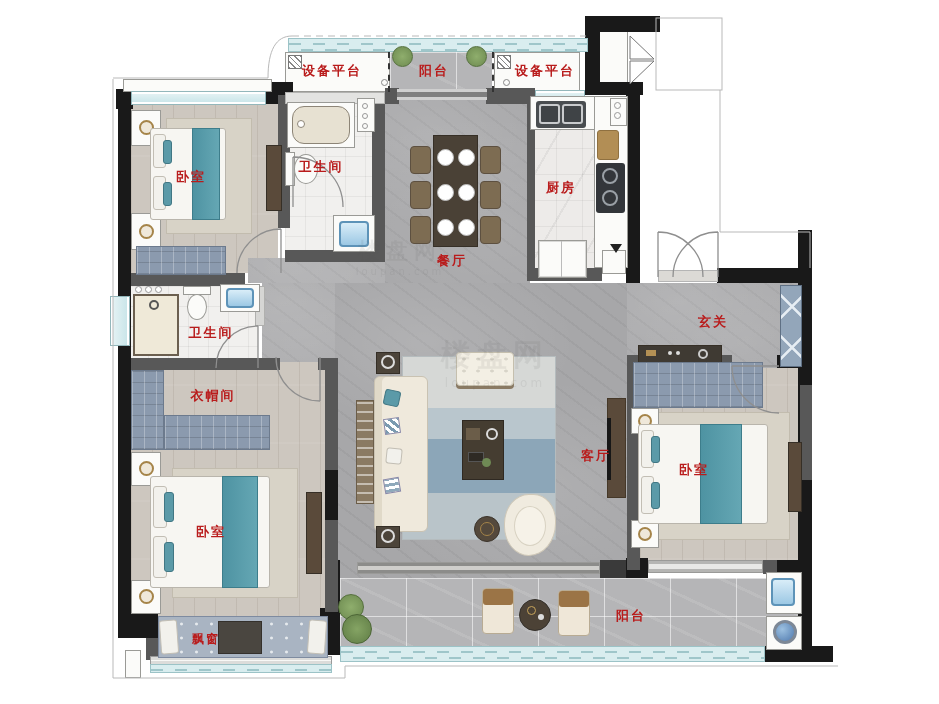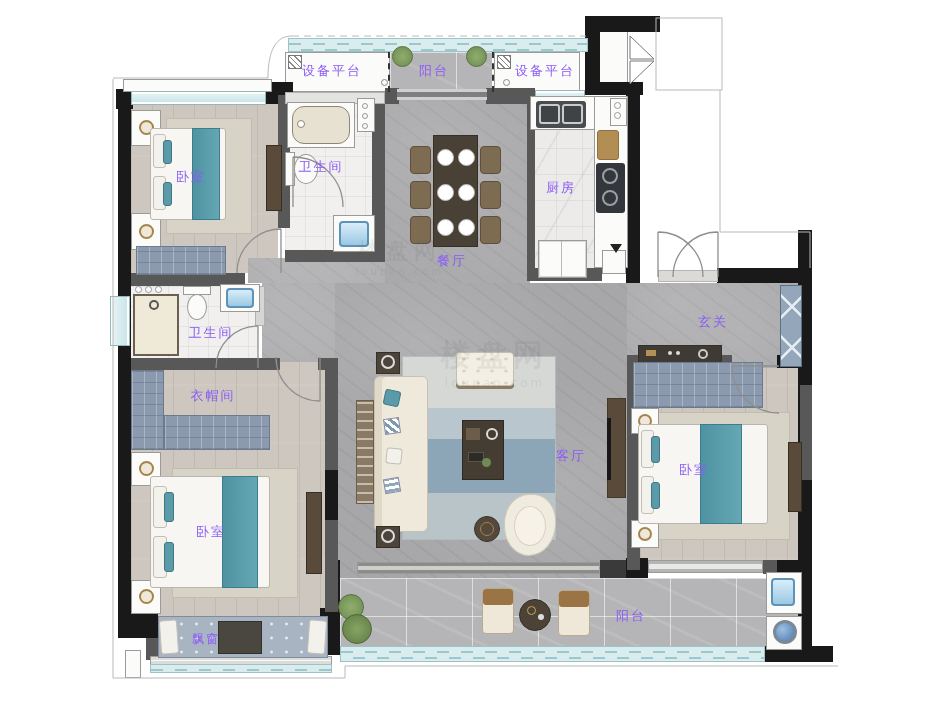--- a/index.html
+++ b/index.html
@@ -44,22 +44,22 @@
      repeating-linear-gradient(0deg,rgba(0,0,0,.14) 0 1px,transparent 1px 11px);}
   .bedbody{background:#f7f6f2;border:1px solid #b9b5ac;border-radius:3px;}
   .teal{background:linear-gradient(90deg,#4e93a2,#65a7b4);border:1px solid #3d7d8b;}
   .pil{background:#f2f1ec;border:1px solid #c2beb4;border-radius:3px;}
   .pilteal{background:#5b9aa8;border:1px solid #417784;border-radius:3px;}
   .rug{background:#d8d3c7;border:1px solid #c2bcae;}
   .dark{background:#4a4136;border:1px solid #362f26;}
   .bsink{background:linear-gradient(#d9edf8,#9cc8e4);border:2px solid #5d93b8;border-radius:4px;}
   .ring{border:2px solid #a58449;border-radius:50%;background:#efe8da;}
   .grayring{border:2px solid #9aa0a6;border-radius:50%;}
-  .lbl{position:absolute;transform:translate(-50%,-50%);font-weight:normal;font-size:13px;
-       color:#8b5cf6;letter-spacing:2px;white-space:nowrap;z-index:30;}
+  .lbl{position:absolute;transform:translate(-50%,-50%);font-weight:bold;font-size:13px;
+       color:#b91c1c;letter-spacing:2px;white-space:nowrap;z-index:30;}
   .lbl.small{font-size:12px;}
   .hatch{background:#fff;border:1px solid #777;background-image:
      repeating-linear-gradient(45deg,#888 0 1px,transparent 1px 4px);}
   .xcab{background:#93a6ba;border:1px solid #5f7084;background-image:
      linear-gradient(45deg,transparent 46%,#e6edf3 48% 52%,transparent 54%),
      linear-gradient(-45deg,transparent 46%,#e6edf3 48% 52%,transparent 54%);
      background-size:22px 41px;}
   .wm{position:absolute;transform:translate(-50%,-50%);text-align:center;color:#555;
       opacity:.09;z-index:40;pointer-events:none;}
   .wm .cn{font-size:30px;font-weight:bold;letter-spacing:6px;}
@@ -324,21 +324,21 @@
   <div class="lbl" style="left:332px;top:71px">设备平台</div>
   <div class="lbl" style="left:434px;top:71px">阳台</div>
   <div class="lbl" style="left:545px;top:71px">设备平台</div>
   <div class="lbl" style="left:191px;top:177px">卧室</div>
   <div class="lbl" style="left:321px;top:167px">卫生间</div>
   <div class="lbl" style="left:561px;top:188px">厨房</div>
   <div class="lbl" style="left:452px;top:261px">餐厅</div>
   <div class="lbl" style="left:713px;top:322px">玄关</div>
   <div class="lbl" style="left:211px;top:333px">卫生间</div>
   <div class="lbl" style="left:213px;top:396px">衣帽间</div>
-  <div class="lbl" style="left:571px;top:456px">客厅</div>
+  <div class="lbl" style="left:596px;top:456px">客厅</div>
   <div class="lbl" style="left:694px;top:470px">卧室</div>
   <div class="lbl" style="left:211px;top:532px">卧室</div>
   <div class="lbl small" style="left:206px;top:639px">飘窗</div>
   <div class="lbl" style="left:631px;top:616px">阳台</div>
 
   <div class="wm" style="left:495px;top:362px">
     <div class="cn">楼盘网</div>
     <div class="en">loupan.com</div>
   </div>
   <div class="wm" style="left:400px;top:256px">

